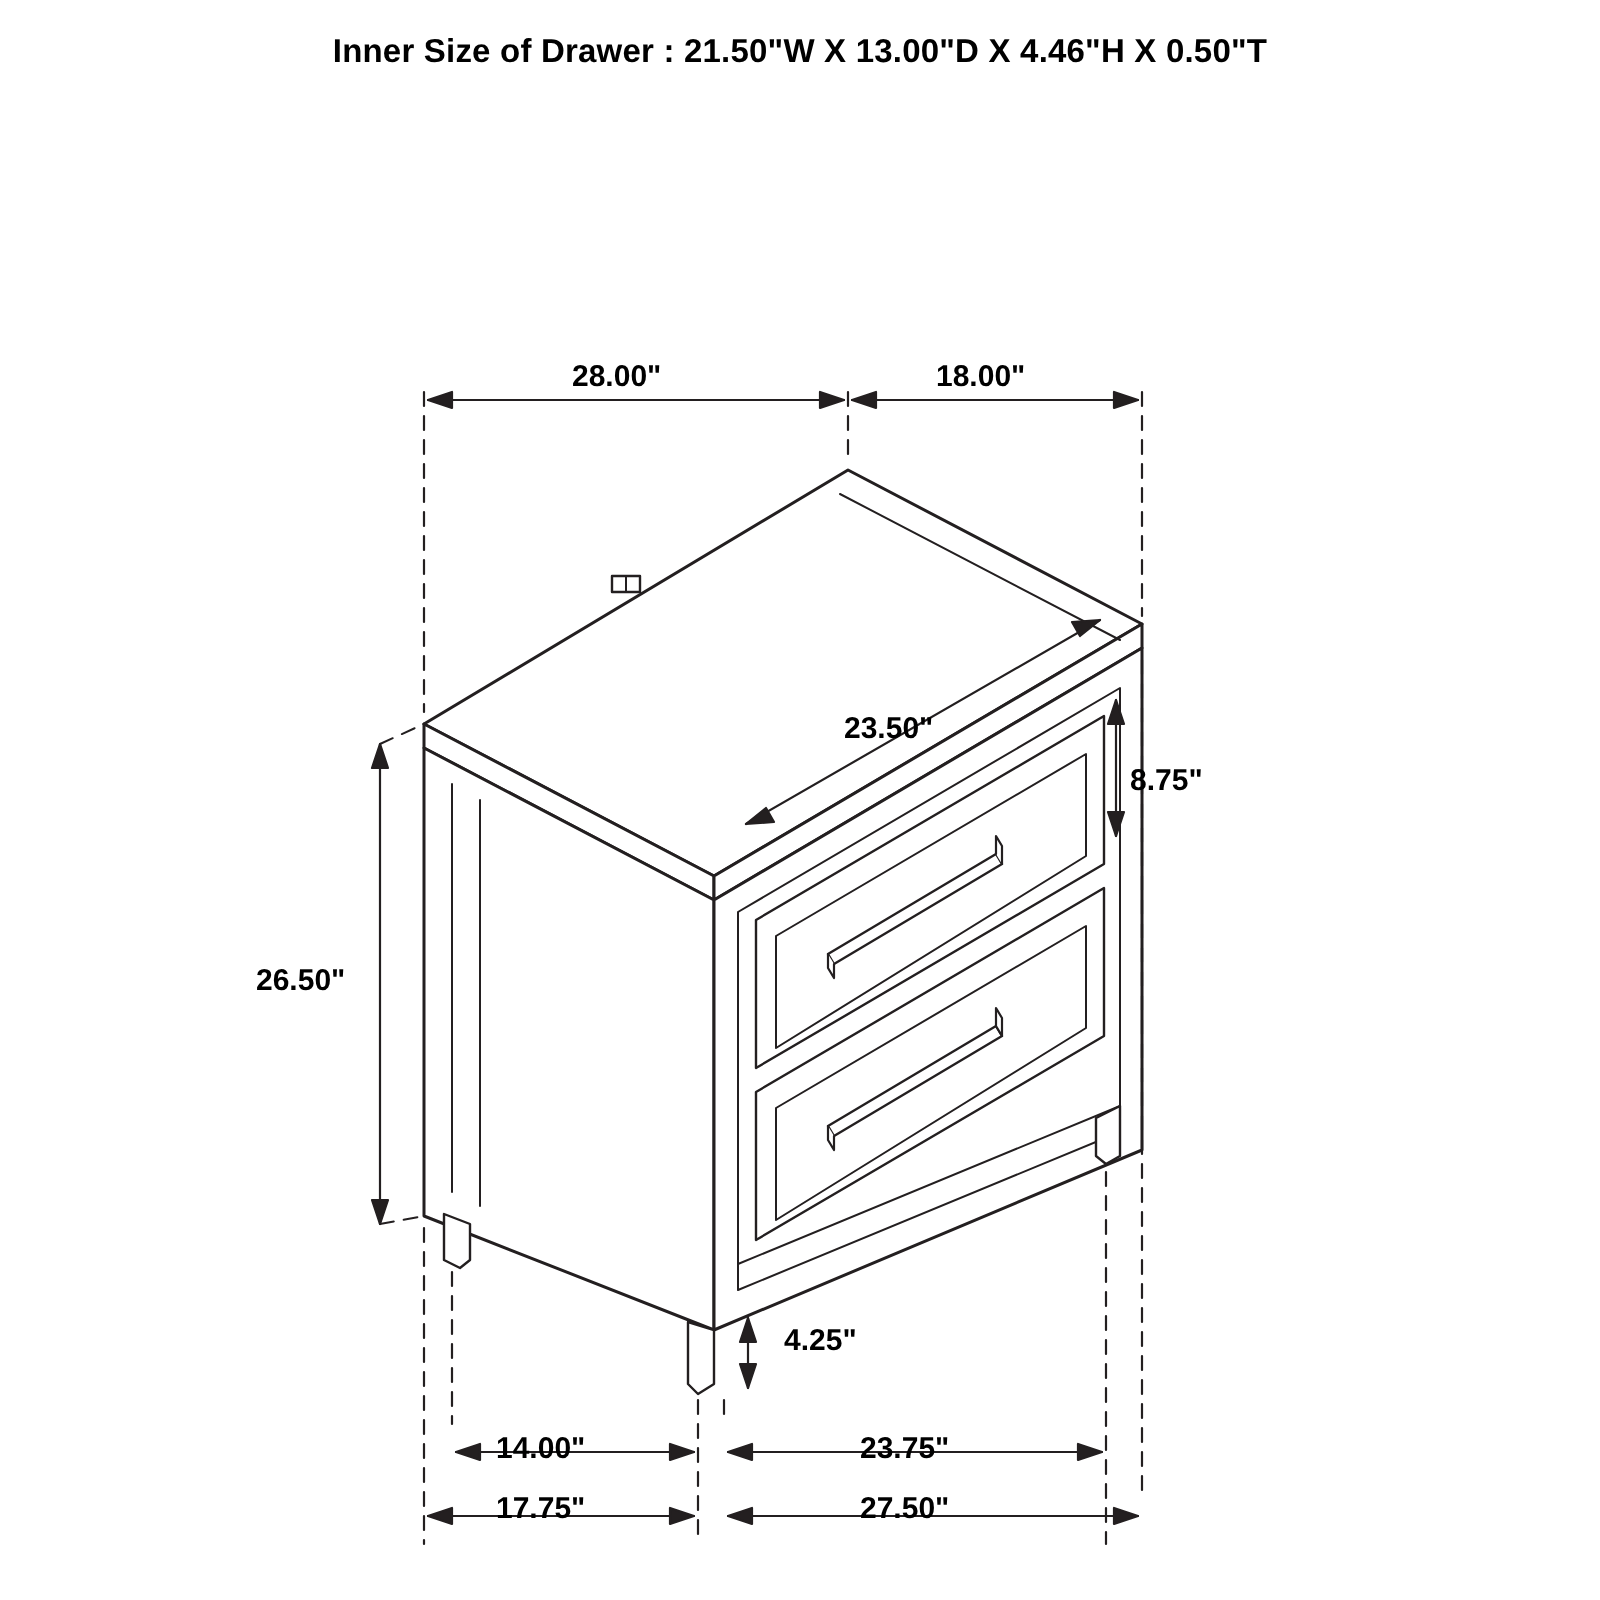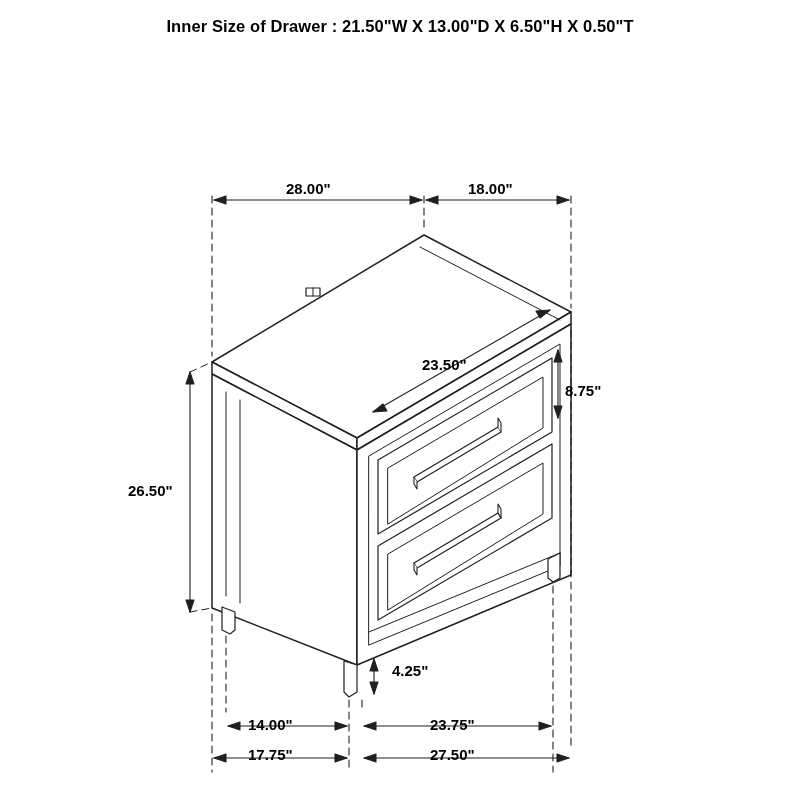--- a/index.html
+++ b/index.html
@@ -44,21 +44,21 @@
     font-weight: bold;
     color: #000;
     white-space: nowrap;
   }
 </style>
 </head>
 <body>
 
 <div id="stage">
 
-  <div id="title">Inner Size of Drawer : 21.50"W X 13.00"D X 6.50"H X 0.50"T</div>
+  <div id="title">Inner Size of Drawer : 21.50"W X 13.00"D X 4.46"H X 0.50"T</div>
 
   <svg id="drawing" viewBox="0 0 800 800">
     <g fill="none" stroke="#231f20" stroke-width="1.5" stroke-linejoin="round" stroke-linecap="round">
 
       <g>
         <path d="M 424,235 L 571,312 L 357,438 L 212,362 Z" fill="#ffffff"></path>
         <path d="M 212,362 L 212,374 L 357,450 L 357,438 Z" fill="#ffffff"></path>
         <path d="M 357,450 L 571,324 L 571,312 L 357,438 Z" fill="#ffffff"></path>
 
         <path d="M 420,247 L 560,320" stroke-width="1"></path>

